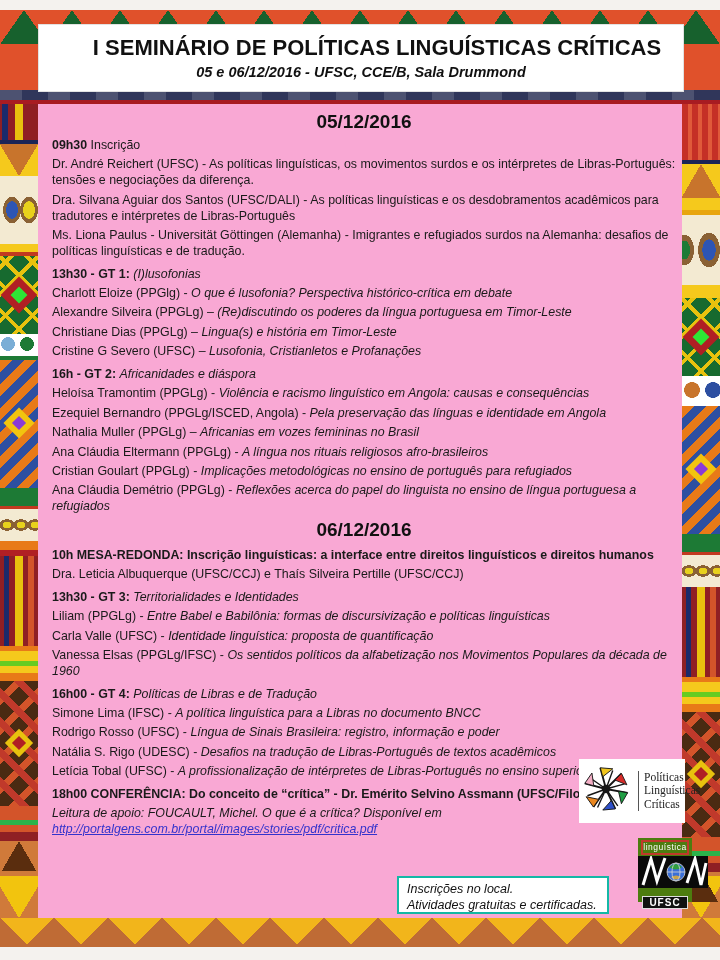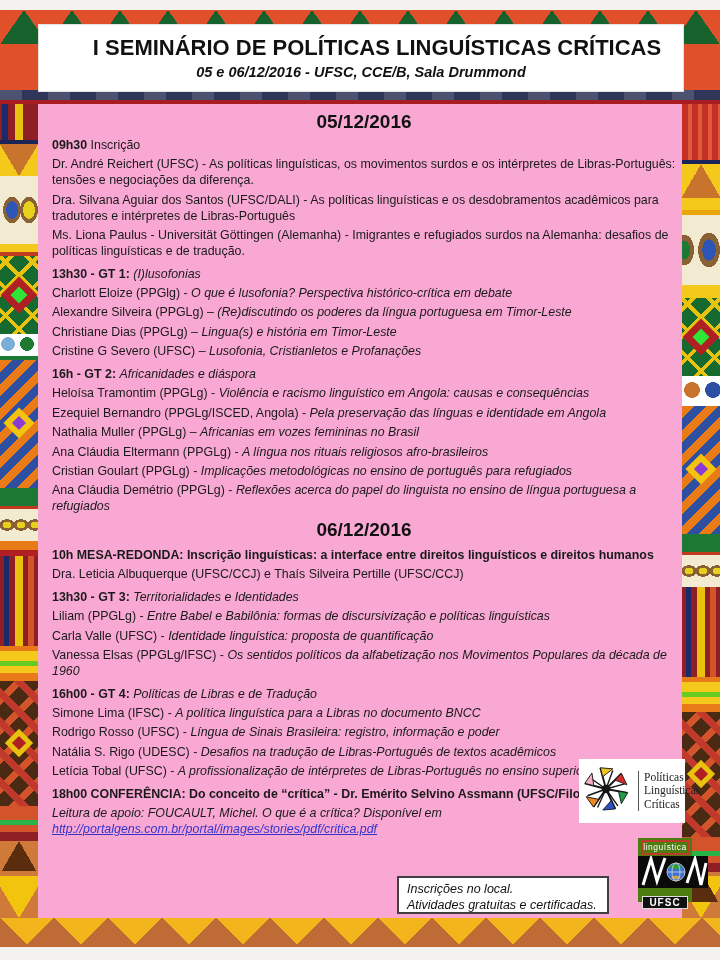--- a/index.html
+++ b/index.html
@@ -112,21 +112,21 @@
   
   .plc-logo{position:absolute;left:579px;top:759px;width:106px;height:64px;background:#fff;
     display:flex;align-items:center;gap:5px;}
   .plc-text{border-left:1.5px solid #555;padding-left:5px;font-family:"Liberation Serif", serif;
     font-size:11.5px;line-height:1.15;color:#222;}
   .ufsc-logo{position:absolute;left:608px;top:838px;width:54px;height:64px;background:#4d7c0f;text-align:center;box-sizing:border-box;margin-left:30px;}
   .ufsc-top{margin:2px 3px 1px;border:2px solid #c0392b;color:#fff;font-size:8.5px;letter-spacing:.5px;padding-bottom:1px;}
   .ufsc-bottom{display:inline-block;margin-top:1px;border:1.5px solid #ddd;padding:0 6px;color:#fff;
     font-weight:bold;font-size:10px;letter-spacing:1px;background:#111;}
   .inscriptions-box{position:absolute;left:397px;top:876px;width:212px;height:38px;background:#fff;
-    border:2px solid #404040;box-sizing:border-box;padding:3px 8px;font-style:italic;font-size:12.5px;line-height:1.3;color:#111;z-index:3;}
+    border:2px solid #14b8a6;box-sizing:border-box;padding:3px 8px;font-style:italic;font-size:12.5px;line-height:1.3;color:#111;z-index:3;}
 </style>
 </head>
 <body>
 
 <div class="poster">
 
   <div class="top-band"></div>
   <div class="navy-band"></div>
   <div class="red-line"></div>
 

